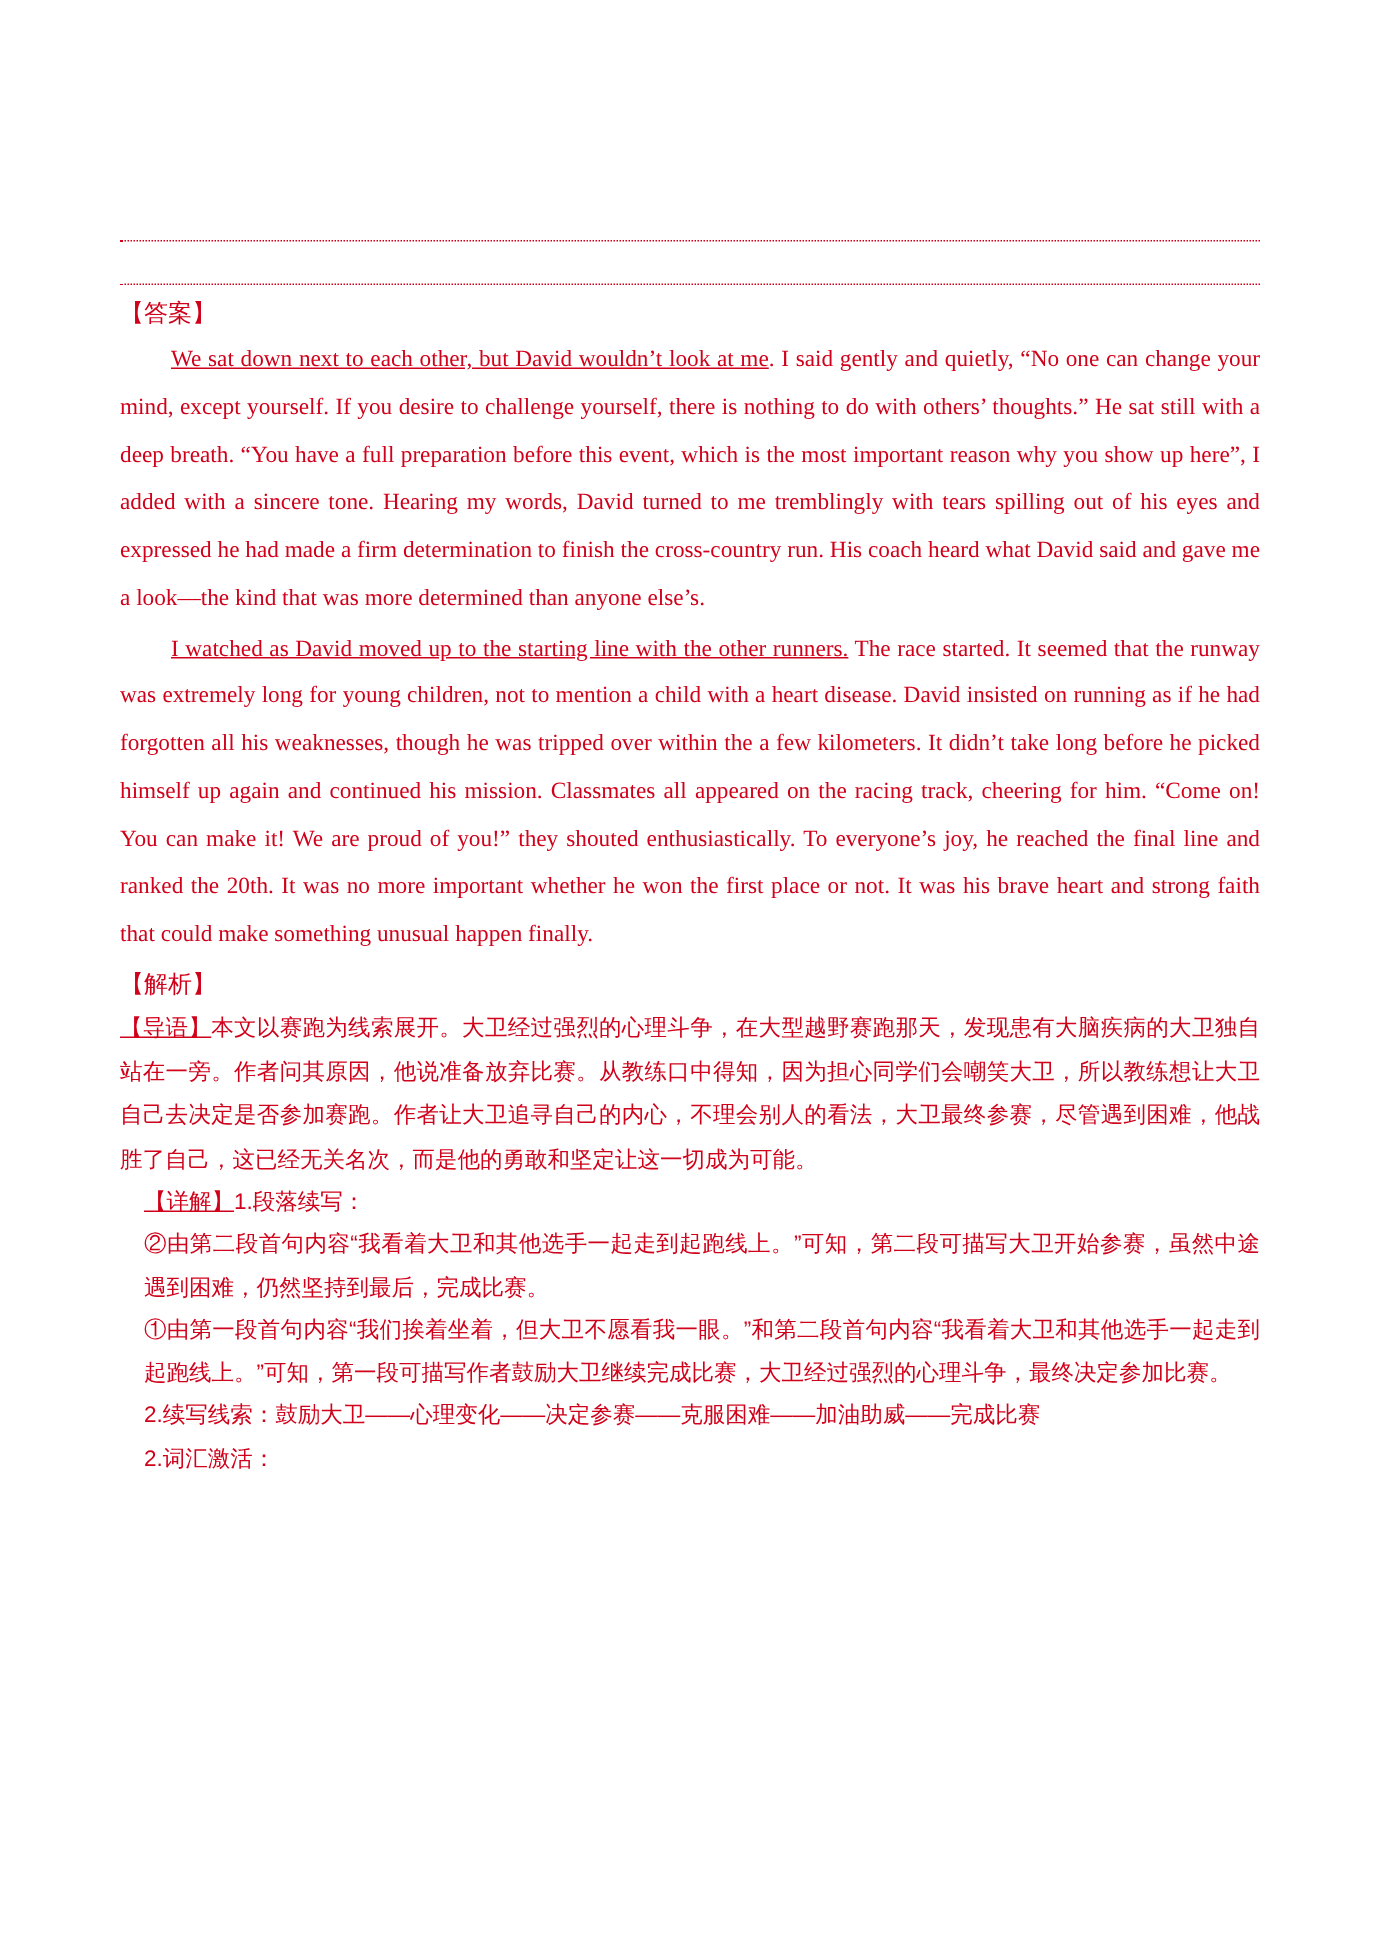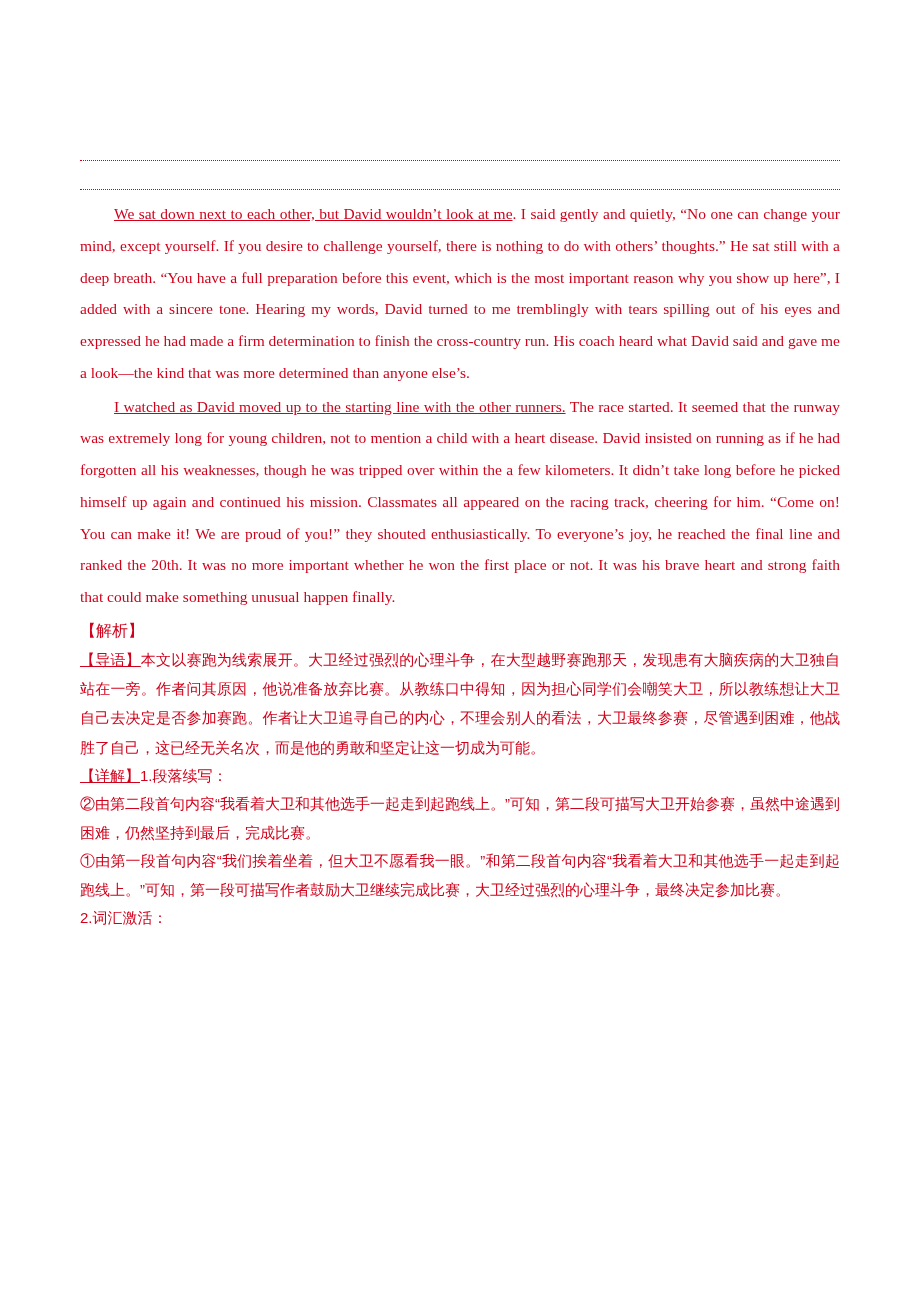--- a/index.html
+++ b/index.html
@@ -57,47 +57,49 @@
   }
 
   .para-cn {
     font-family: "Liberation Sans", sans-serif;
     font-size: 15px;
     line-height: 1.95;
     color: #d0021b;
     text-align: justify;
     margin: 0;
   }
-  .tight { line-height: 1.9; }
+  .tight { line-height: 1.9; margin-left: 16px; }
 
   .bold-lbl { font-weight: normal; text-decoration: underline; }
 </style>
 </head>
 <body>
 
 <div class="page">
 
   <div class="spacer-top"></div>
 
   <div class="answer-lines">
     <div class="answer-line first"></div>
     <div class="answer-line"></div>
   </div>
 
+  <div class="label">【答案】</div>
 
   <p class="para-en"><span class="lead-underline">We sat down next to each other, but David wouldn’t look at me</span><span>. I said gently and quietly, “No one can change your mind, except yourself. If you desire to challenge yourself, there is nothing to do with others’ thoughts.” He sat still with a deep breath. “You have a full preparation before this event, which is the most important reason why you show up here”, I added with a sincere tone. Hearing my words, David turned to me tremblingly with tears spilling out of his eyes and expressed he had made a firm determination to finish the cross-country run. His coach heard what David said and gave me a look—the kind that was more determined than anyone else’s.</span></p>
 
   <p class="para-en"><span class="lead-underline">I watched as David moved up to the starting line with the other runners.</span><span> The race started. It seemed that the runway was extremely long for young children, not to mention a child with a heart disease. David insisted on running as if he had forgotten all his weaknesses, though he was tripped over within the a few kilometers. It didn’t take long before he picked himself up again and continued his mission. Classmates all appeared on the racing track, cheering for him. “Come on! You can make it! We are proud of you!” they shouted enthusiastically. To everyone’s joy, he reached the final line and ranked the 20th. It was no more important whether he won the first place or not. It was his brave heart and strong faith that could make something unusual happen finally.</span></p>
 
   <div class="label">【解析】</div>
 
   <p class="para-cn"><span class="bold-lbl">【导语】</span><span>本文以赛跑为线索展开。大卫经过强烈的心理斗争，在大型越野赛跑那天，发现患有大脑疾病的大卫独自站在一旁。作者问其原因，他说准备放弃比赛。从教练口中得知，因为担心同学们会嘲笑大卫，所以教练想让大卫自己去决定是否参加赛跑。作者让大卫追寻自己的内心，不理会别人的看法，大卫最终参赛，尽管遇到困难，他战胜了自己，这已经无关名次，而是他的勇敢和坚定让这一切成为可能。</span></p>
 
   <p class="para-cn tight"><span class="bold-lbl">【详解】</span><span>1.段落续写：</span></p>
 
   <p class="para-cn tight">②由第二段首句内容“我看着大卫和其他选手一起走到起跑线上。”可知，第二段可描写大卫开始参赛，虽然中途遇到困难，仍然坚持到最后，完成比赛。</p>
 
   <p class="para-cn tight">①由第一段首句内容“我们挨着坐着，但大卫不愿看我一眼。”和第二段首句内容“我看着大卫和其他选手一起走到起跑线上。”可知，第一段可描写作者鼓励大卫继续完成比赛，大卫经过强烈的心理斗争，最终决定参加比赛。</p>
 
+  <p class="para-cn tight">2.续写线索：鼓励大卫——心理变化——决定参赛——克服困难——加油助威——完成比赛</p>
 
   <p class="para-cn tight">2.词汇激活：</p>
 
 </div>
 
 </body></html>

